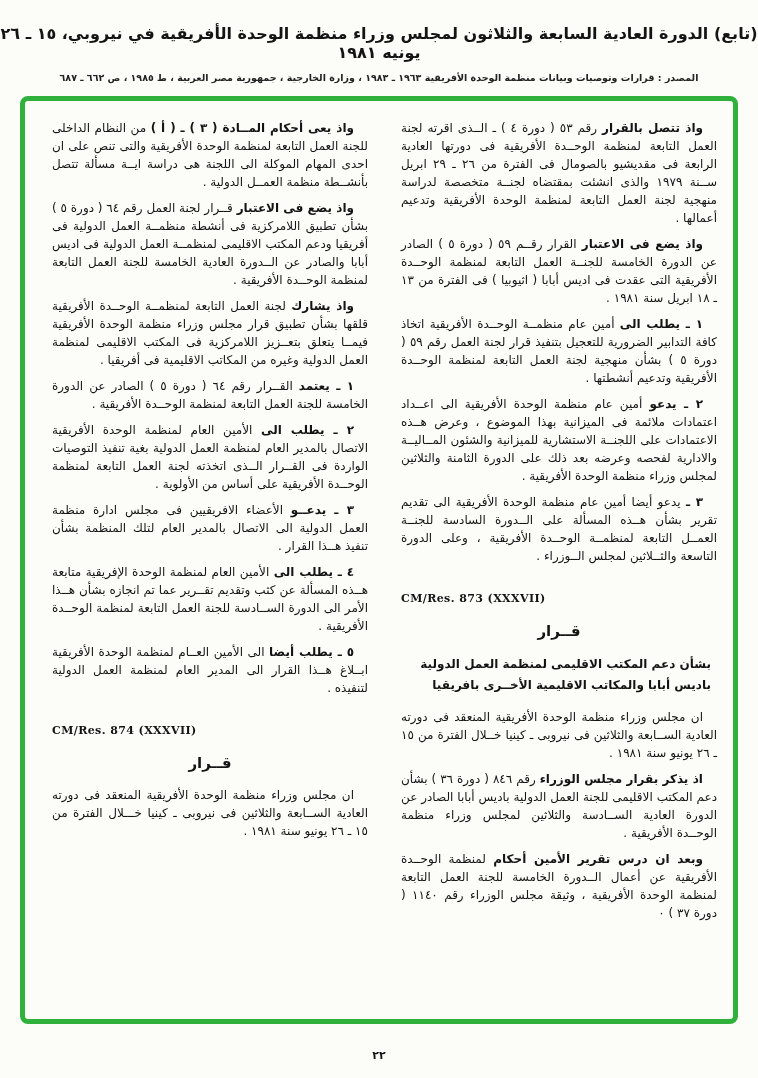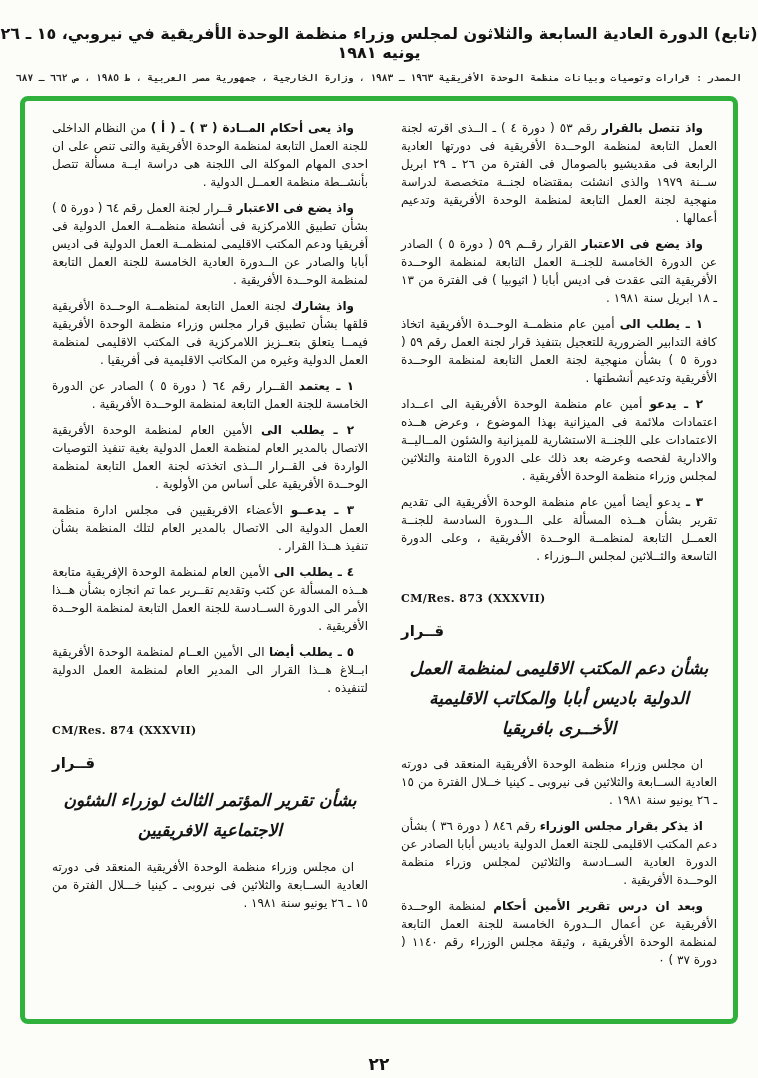--- a/index.html
+++ b/index.html
@@ -8,21 +8,21 @@
     width:758px; height:1078px; position:relative;
     font-family:"DejaVu Sans", sans-serif;
     color:#141414; background:#fcfcf9;
     direction:rtl;
   }
   .page { position:absolute; inset:0; }
 
   
   .hdr { text-align:center; padding-top:24px; }
   .hdr-title { font-size:16px; font-weight:bold; letter-spacing:.2px; }
-  .hdr-source { font-size:9.5px; font-weight:bold; margin-top:10px; color:#222;font-family:Liberation Mono, monospace; }
+  .hdr-source { font-size:9.5px; font-weight:bold; margin-top:10px; color:#222; }
 
   
   .frame {
     position:absolute; left:20px; right:20px; top:96px; height:928px;
     border:5px solid #2fb13c; border-radius:8px;
     padding:18px 16px 14px 16px;
     display:flex; flex-direction:row; gap:22px;
     direction:rtl; overflow:hidden; background:#fcfcf9;
   }
   .col {
@@ -33,32 +33,32 @@
   .para { margin-bottom:8px; text-indent:14px; }
   .para .lead { font-weight:bold; }
 
   .ref {
     direction:ltr; text-align:left; text-indent:0;
     font-family:"DejaVu Serif", serif;
     font-size:11px; font-weight:bold; letter-spacing:.4px;
     margin:26px 0 12px 0;
   }
   .res-title {
-    text-align:left; font-size:15px; font-weight:bold;
+    text-align:center; font-size:15px; font-weight:bold;
     margin:6px 0 12px 0; text-indent:0;
   }
   .res-subtitle {
-    text-align:center; font-size:17px; font-weight:bold;
-    line-height:1.75; margin:0 6px 12px 6px; text-indent:0;font-style:italic;
+    text-align:right; font-size:12px; font-weight:bold;
+    line-height:1.75; margin:0 6px 12px 6px; text-indent:0;
   }
 
   
   .footer {
-    position:absolute; left:0; right:0; bottom:4px;
-    text-align:center; font-size:17px; font-weight:bold;
+    position:absolute; left:0; right:0; bottom:16px;
+    text-align:center; font-size:11px; font-weight:bold;
   }
 </style>
 </head>
 <body>
 
 <div class="page">
 
   <header class="hdr">
     <div class="hdr-title">(تابع) الدورة العادية السابعة والثلاثون لمجلس وزراء منظمة الوحدة الأفريقية في نيروبي، ١٥ ـ ٢٦ يونيه ١٩٨١</div>
     <div class="hdr-source">المصدر : قرارات وتوصيات وبيانات منظمة الوحدة الأفريقية ١٩٦٣ ـ ١٩٨٣ ، وزارة الخارجية ، جمهورية مصر العربية ، ط ١٩٨٥ ، ص ٦٦٢ ـ ٦٨٧</div>
@@ -135,21 +135,20 @@
         <span class="lead">٤ ـ يطلب الى</span>
         <span>الأمين العام لمنظمة الوحدة الإفريقية متابعة هــذه المسألة عن كثب وتقديم تقــرير عما تم انجازه بشأن هــذا الأمر الى الدورة الســادسة للجنة العمل التابعة لمنظمة الوحــدة الأفريقية .</span>
       </p>
       <p class="para">
         <span class="lead">٥ ـ يطلب أيضا</span>
         <span>الى الأمين العــام لمنظمة الوحدة الأفريقية ابــلاغ هــذا القرار الى المدير العام لمنظمة العمل الدولية لتنفيذه .</span>
       </p>
 
       <div class="ref">CM/Res. 874 (XXXVII)</div>
       <h2 class="res-title">قــرار</h2>
-      <h3 class="res-subtitle">بشأن تقرير المؤتمر الثالث لوزراء الشئون الاجتماعية الافريقيين</h3>
 
       <p class="para">
         <span class="lead"></span>
         <span>ان مجلس وزراء منظمة الوحدة الأفريقية المنعقد فى دورته العادية الســابعة والثلاثين فى نيروبى ـ كينيا خـــلال الفترة من ١٥ ـ ٢٦ يونيو سنة ١٩٨١ .</span>
       </p>
     </section>
 
   </div>
 
   <footer class="footer">

